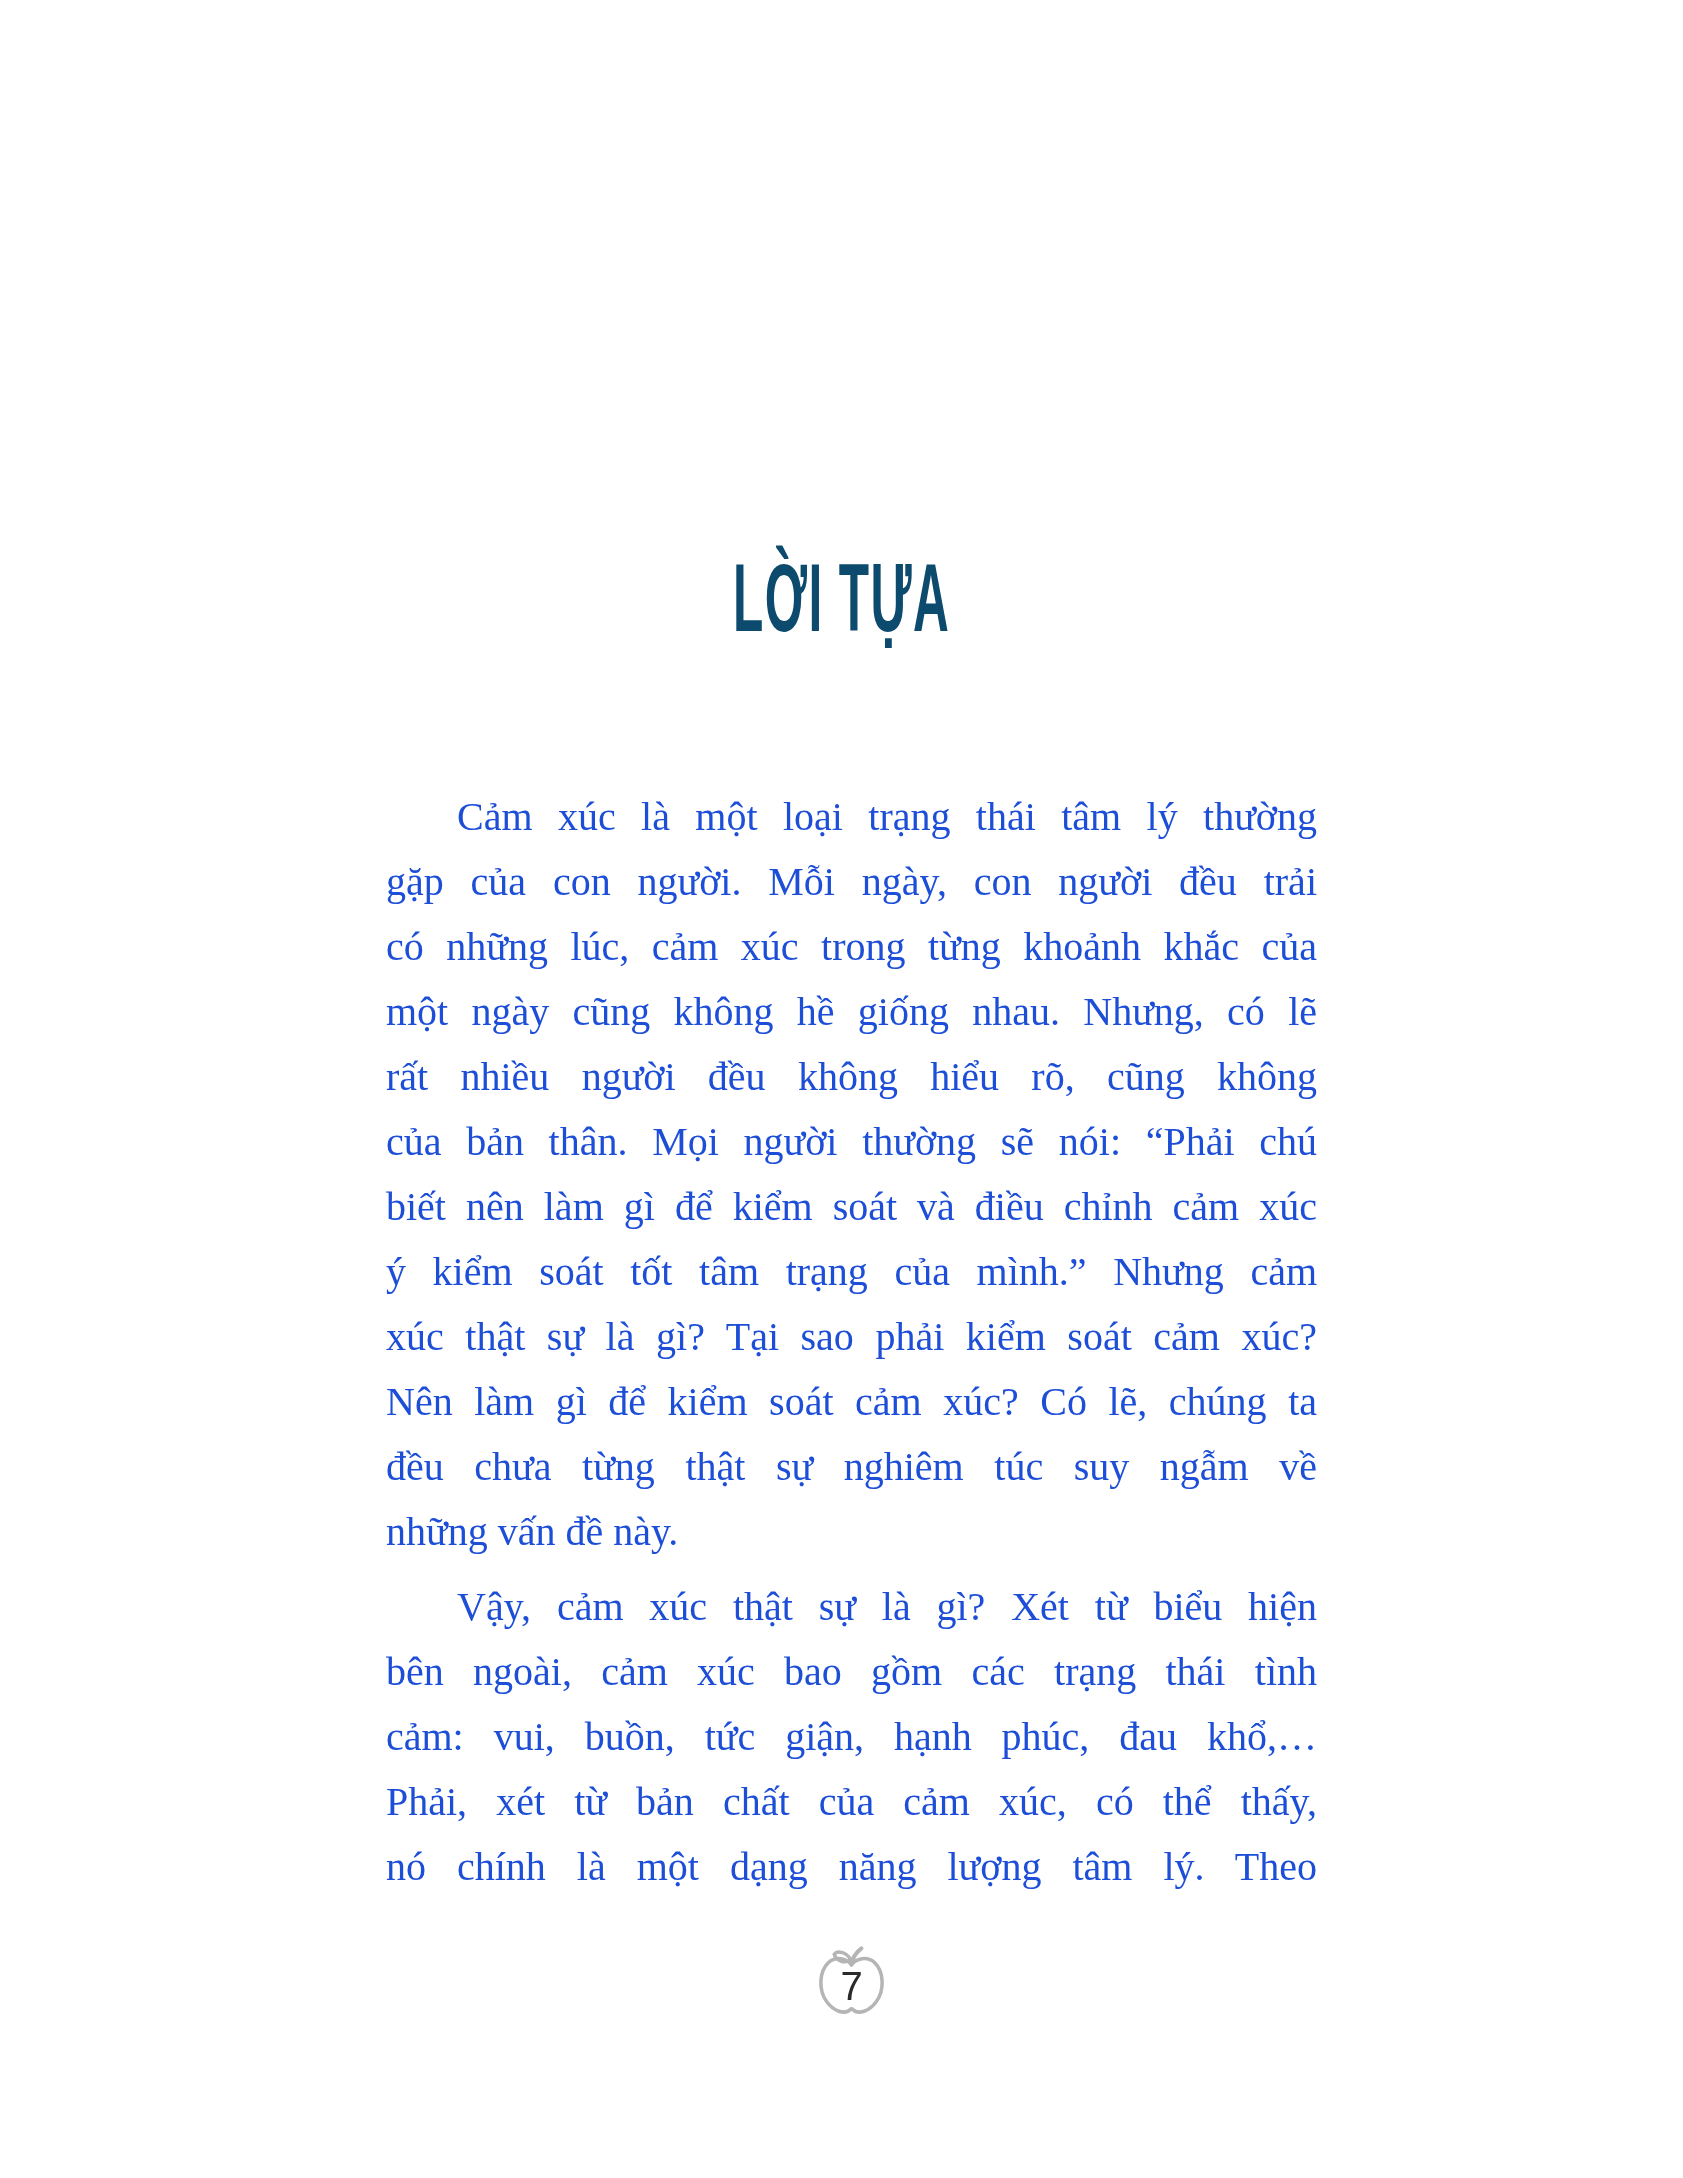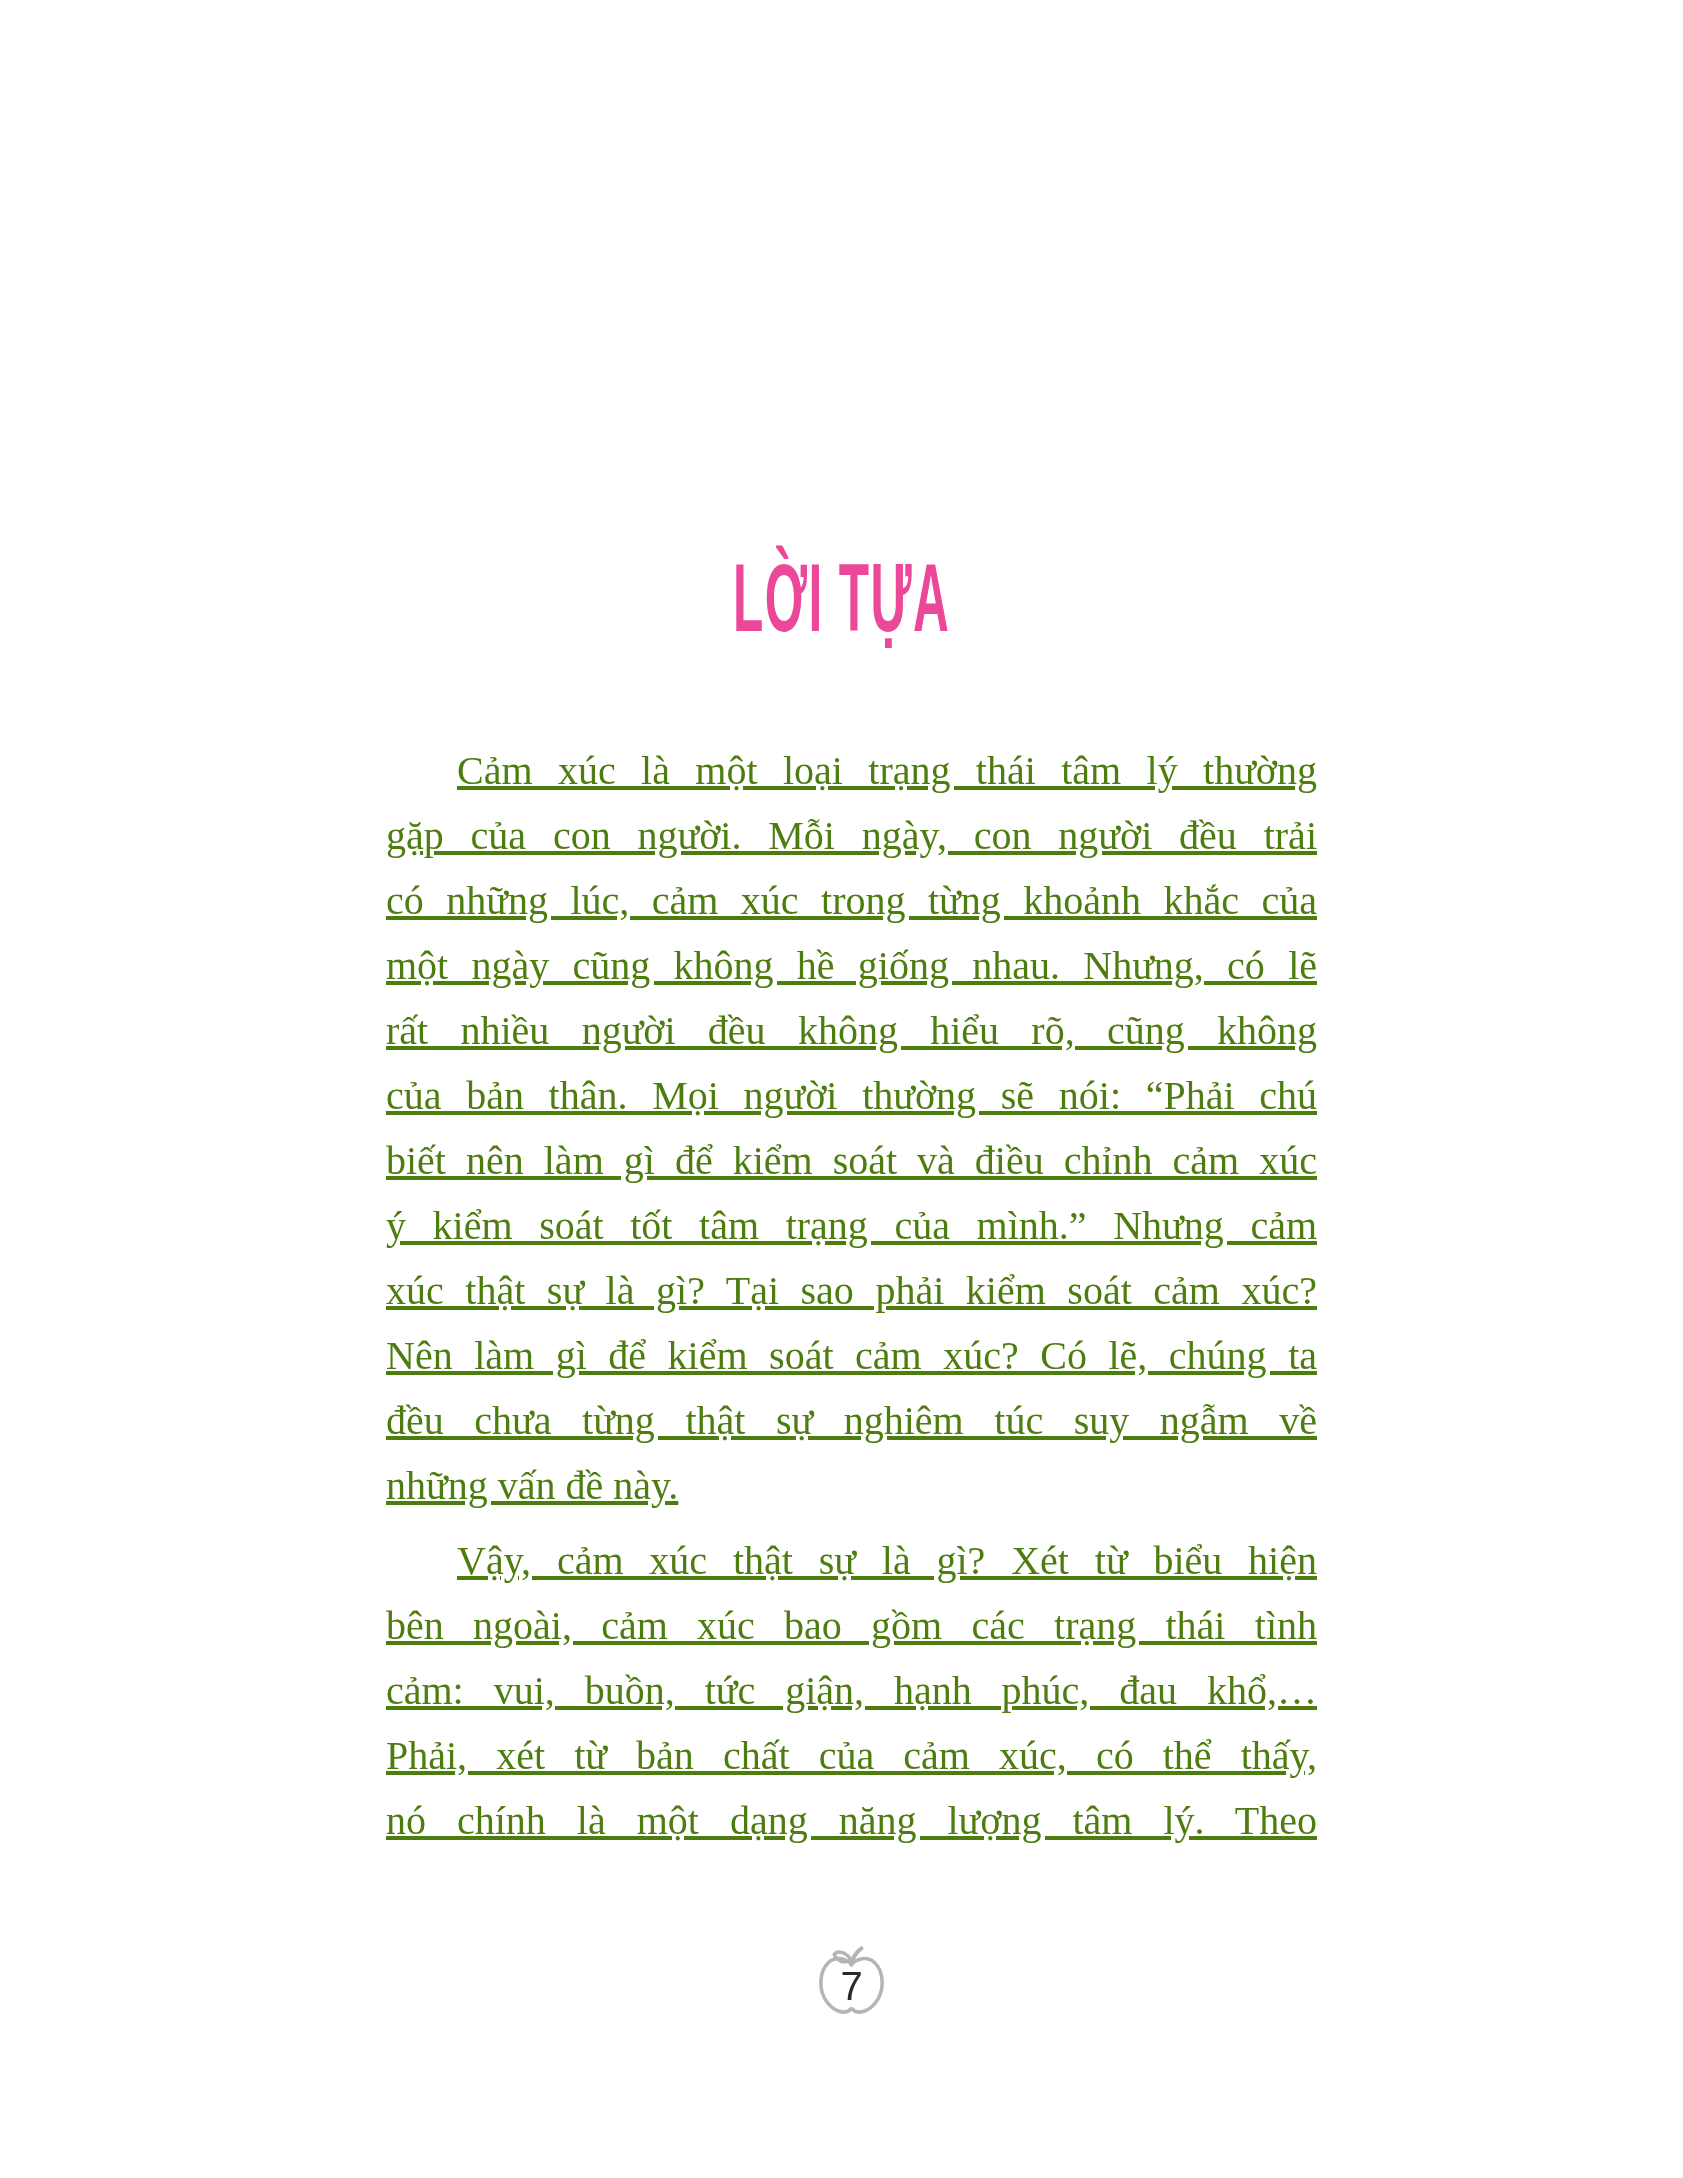--- a/index.html
+++ b/index.html
@@ -16,38 +16,37 @@
     font-family: "Liberation Serif", serif;
   }
   .chapter-title {
     position: absolute;
     top: 540px;
     left: 0;
     width: 1683px;
     height: 119px;
     text-align: center;
     line-height: 119px;
-    color: #ec4899;
+    color: #0c4a6e;
   }
   .chapter-title .stretch {
     display: inline-block;
     font-family: "Liberation Sans", sans-serif;
     font-weight: bold;
     font-size: 73px;
     letter-spacing: 2px;
     transform: scale(0.68, 1.32);
     transform-origin: 50% 55%;
   }
   .text-block {
     position: absolute;
     left: 386px;
-    top: 738px;
+    top: 784px;
     width: 931px;
-    color: #4d7c0f;
-    text-decoration: underline;
+    color: #1d4ed8;
   }
   .para {
     margin: 0;
     padding: 0;
   }
   .para + .para {
     margin-top: 10px;
   }
   .line {
     height: 65px;

